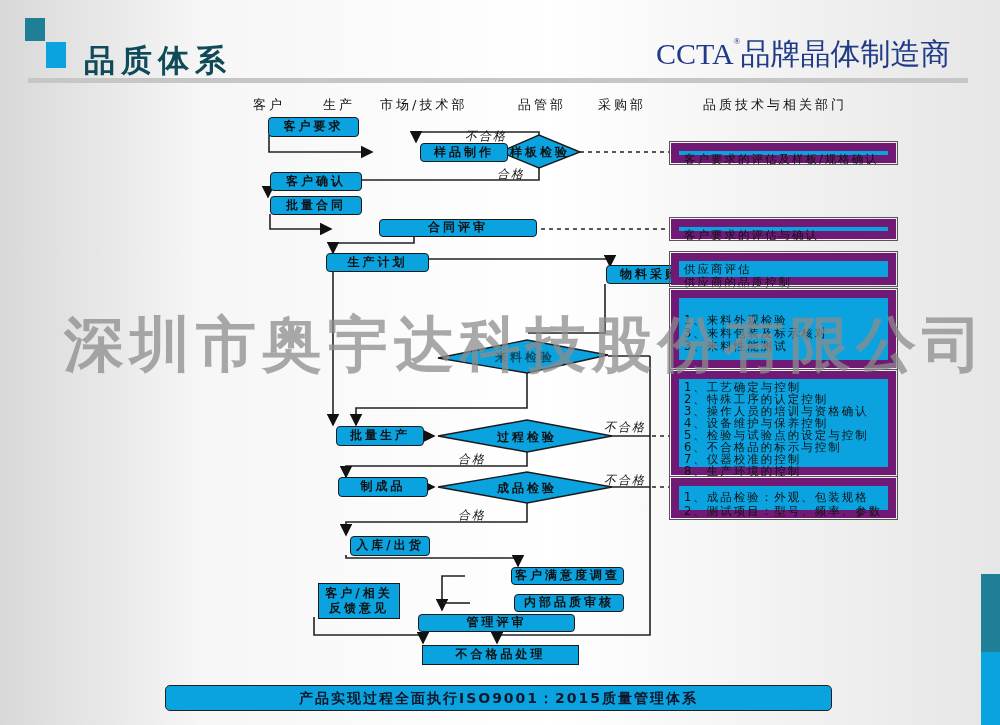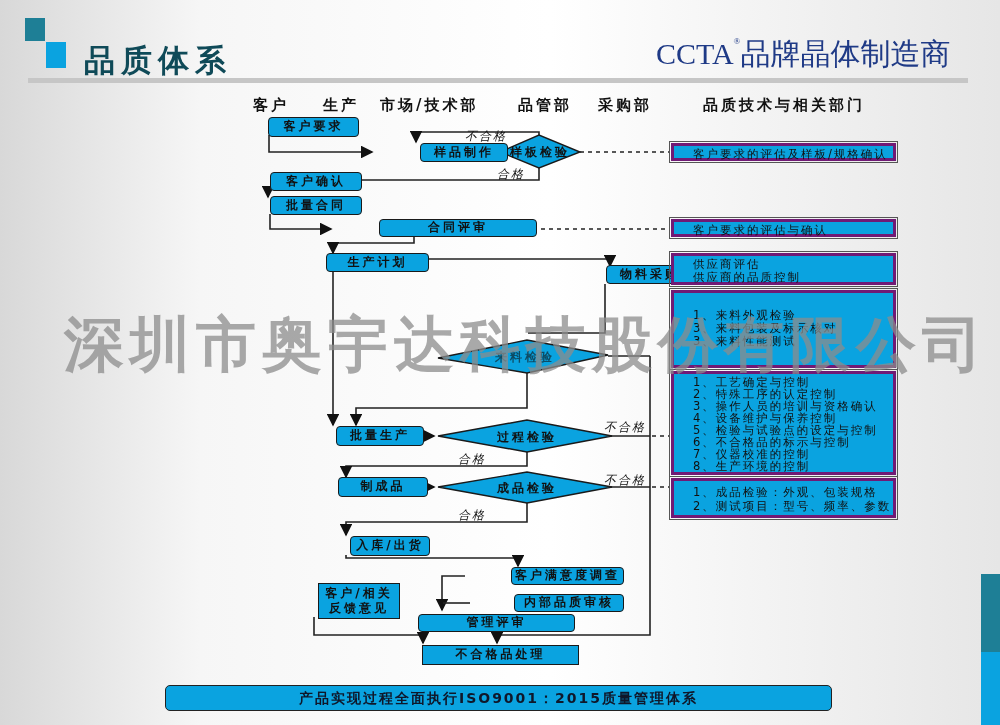--- a/index.html
+++ b/index.html
@@ -7,26 +7,26 @@
     font-family:"DejaVu Sans","Liberation Sans",sans-serif;
     background:linear-gradient(90deg,#d8d8d8 0%,#f6f6f6 20%,#ffffff 55%,#e6e6e6 100%);}
   .abs{position:absolute;}
   .sq1{left:25px;top:18px;width:20px;height:23px;background:#1e7f96;}
   .sq2{left:46px;top:42px;width:20px;height:26px;background:#0aa3e0;}
   .title{left:84px;top:40px;font-size:31px;font-weight:bold;color:#0f4a58;letter-spacing:6px;
      font-family:Liberation Sans, sans-serif;}
   .brand{left:656px;top:34px;font-size:30px;color:#1f3a86;font-family:"Liberation Serif","DejaVu Serif",serif;white-space:nowrap;}
   .brand sup{font-size:9px;vertical-align:top;position:relative;top:2px;}
   .hrule{left:28px;top:78px;width:940px;height:5px;background:#c6c6c6;}
-  .colhdr{top:96px;font-size:15px;font-weight:bold;color:#111;white-space:nowrap;letter-spacing:3px;}
+  .colhdr{top:96px;font-size:13px;font-weight:normal;color:#111;white-space:nowrap;letter-spacing:3px;}
   .box{position:absolute;background:#0aa3e0;border:1.5px solid #1a1a1a;border-radius:4px;
        font-size:12px;font-weight:bold;color:#111;text-align:center;letter-spacing:3px;box-sizing:border-box;white-space:nowrap;margin-left:44px;}
   .sqbox{border-radius:0;}
-  .note{position:absolute;background:#0aa3e0;border:3px solid #701a75;outline:1px solid #555;outline-offset:1px;
-        font-size:11.5px;color:#111;box-sizing:border-box;padding:2px 19px;line-height:13px;letter-spacing:2px;white-space:pre;}
+  .note{position:absolute;background:#0aa3e0;border:8px solid #701a75;outline:1px solid #555;outline-offset:1px;
+        font-size:11.5px;color:#111;box-sizing:border-box;padding:2px 5px;line-height:13px;letter-spacing:2px;white-space:pre;}
   .lbl{position:absolute;font-size:12px;color:#111;letter-spacing:2px;white-space:nowrap;font-style:italic;}
   .watermark{left:28px;top:305px;font-size:60px;color:rgba(140,140,140,0.75);letter-spacing:6px;white-space:nowrap;
      font-family:"DejaVu Sans","Liberation Sans",sans-serif;font-weight:bold;margin-left:36px;}
   svg.lines{position:absolute;left:0;top:0;}
   .banner{left:165px;top:685px;width:665px;height:24px;background:#0aa3e0;border:1.5px solid #222;border-radius:5px;
      font-size:14px;font-weight:bold;color:#0f172a;text-align:center;line-height:24px;letter-spacing:2px;}
   .rbar1{left:981px;top:574px;width:19px;height:78px;background:#1e7f96;}
   .rbar2{left:981px;top:652px;width:19px;height:73px;background:#0aa3e0;}
   .diamond-lbl{position:absolute;font-size:12px;font-weight:bold;color:#111;letter-spacing:3px;white-space:nowrap;}
 </style>

